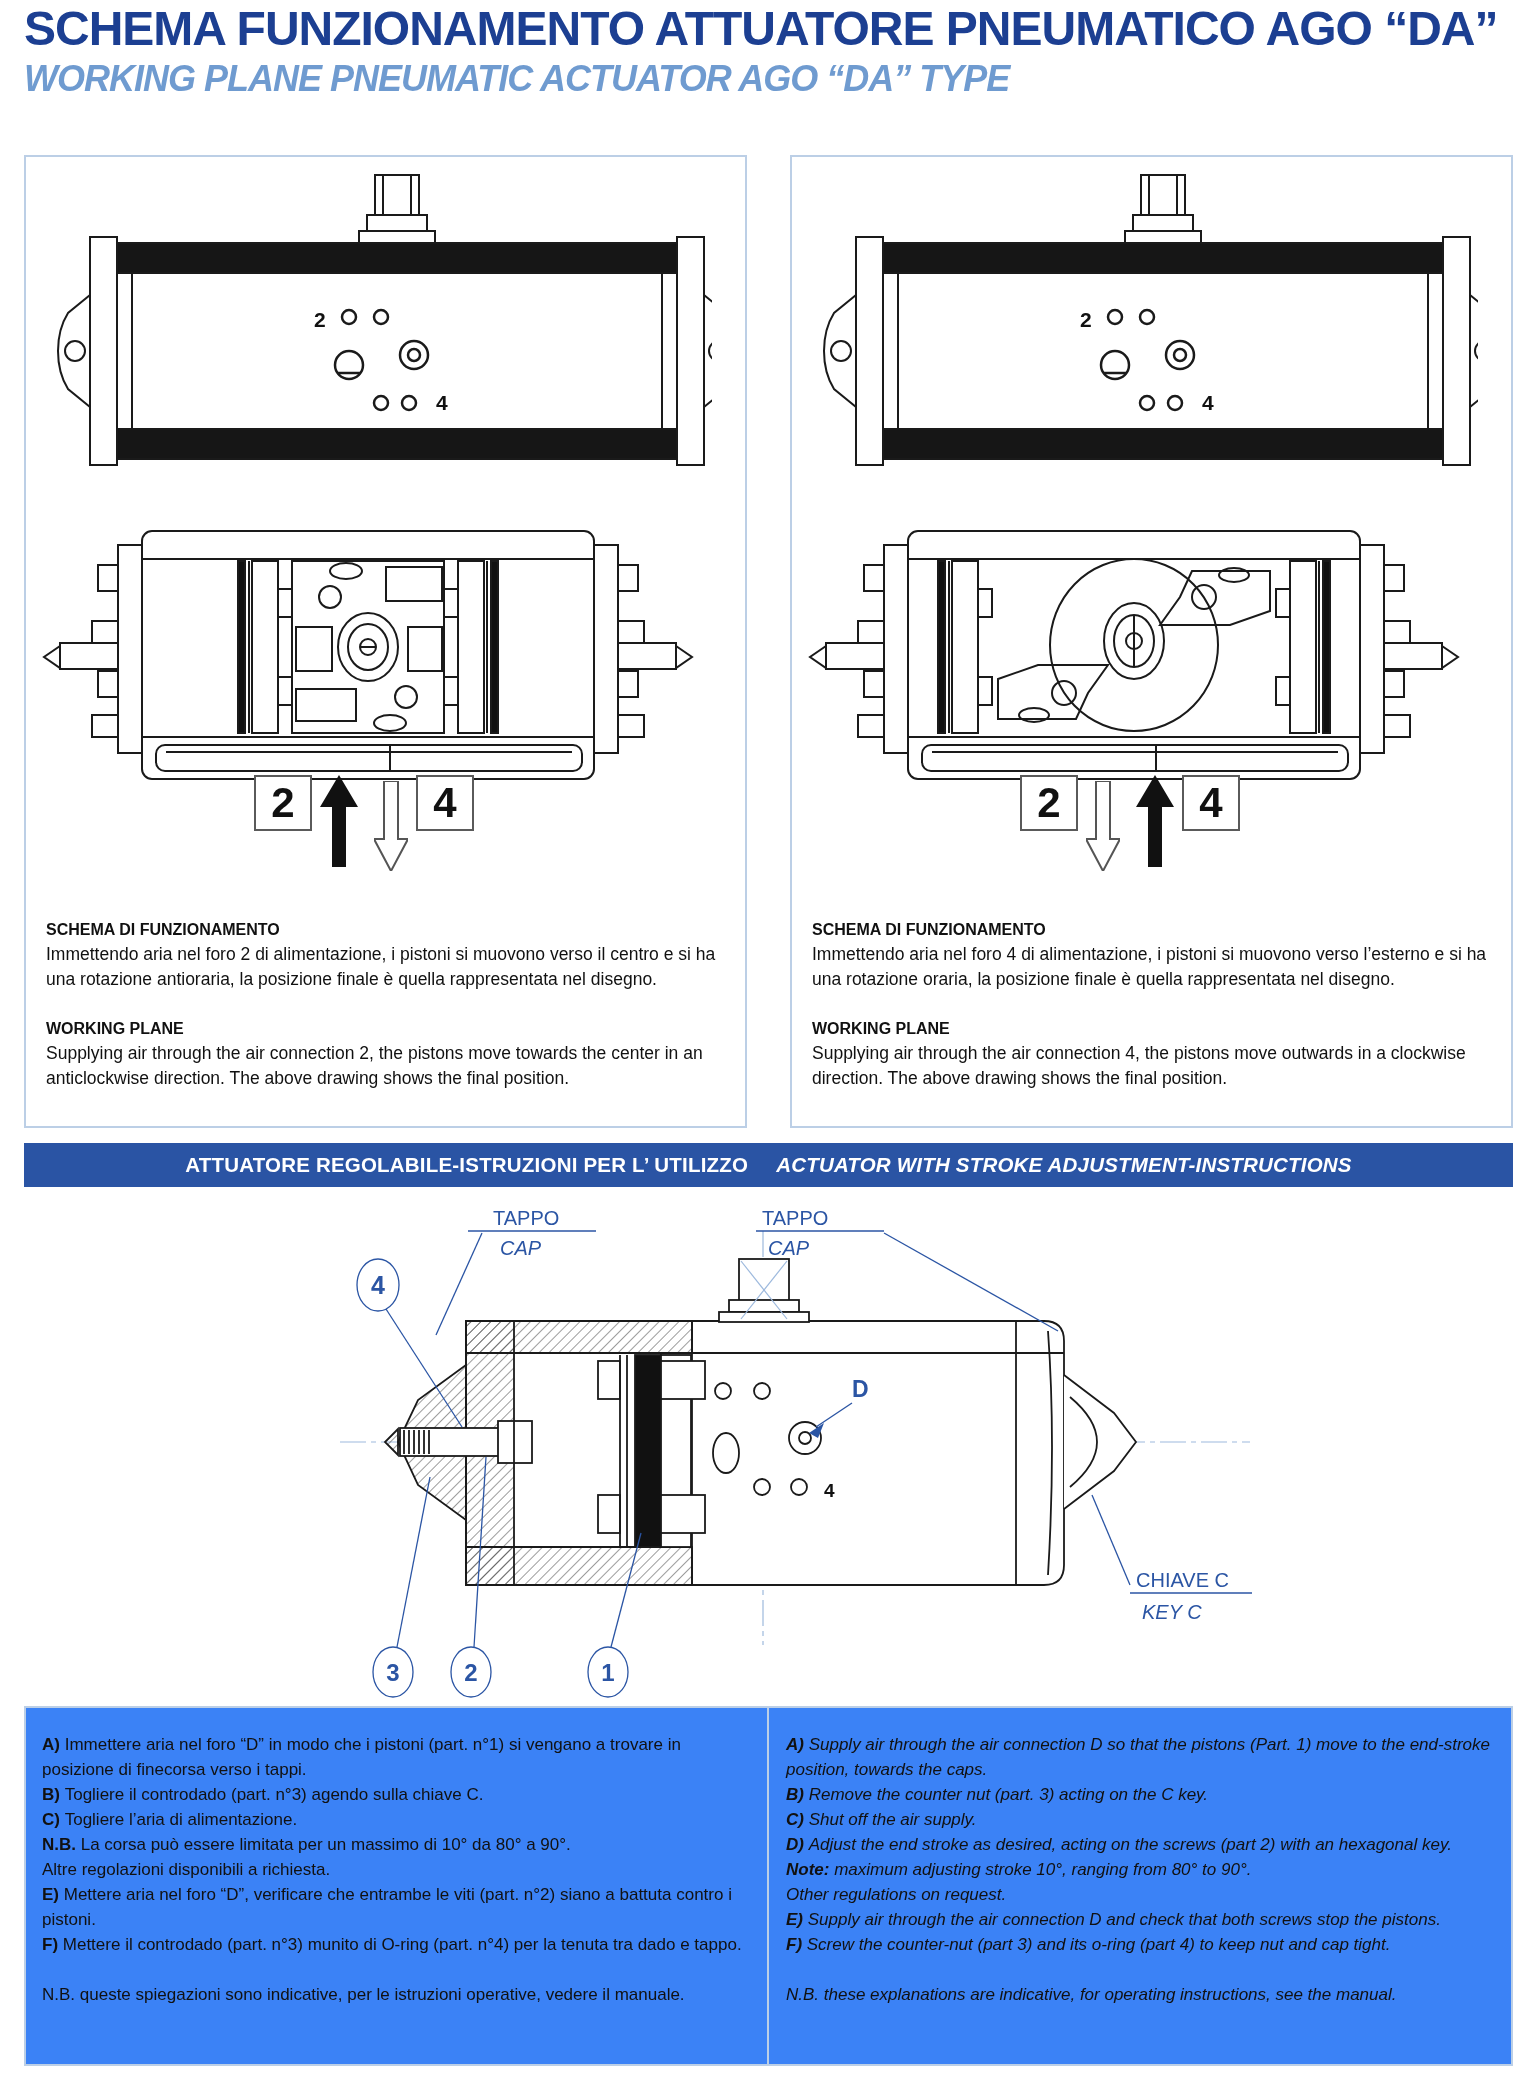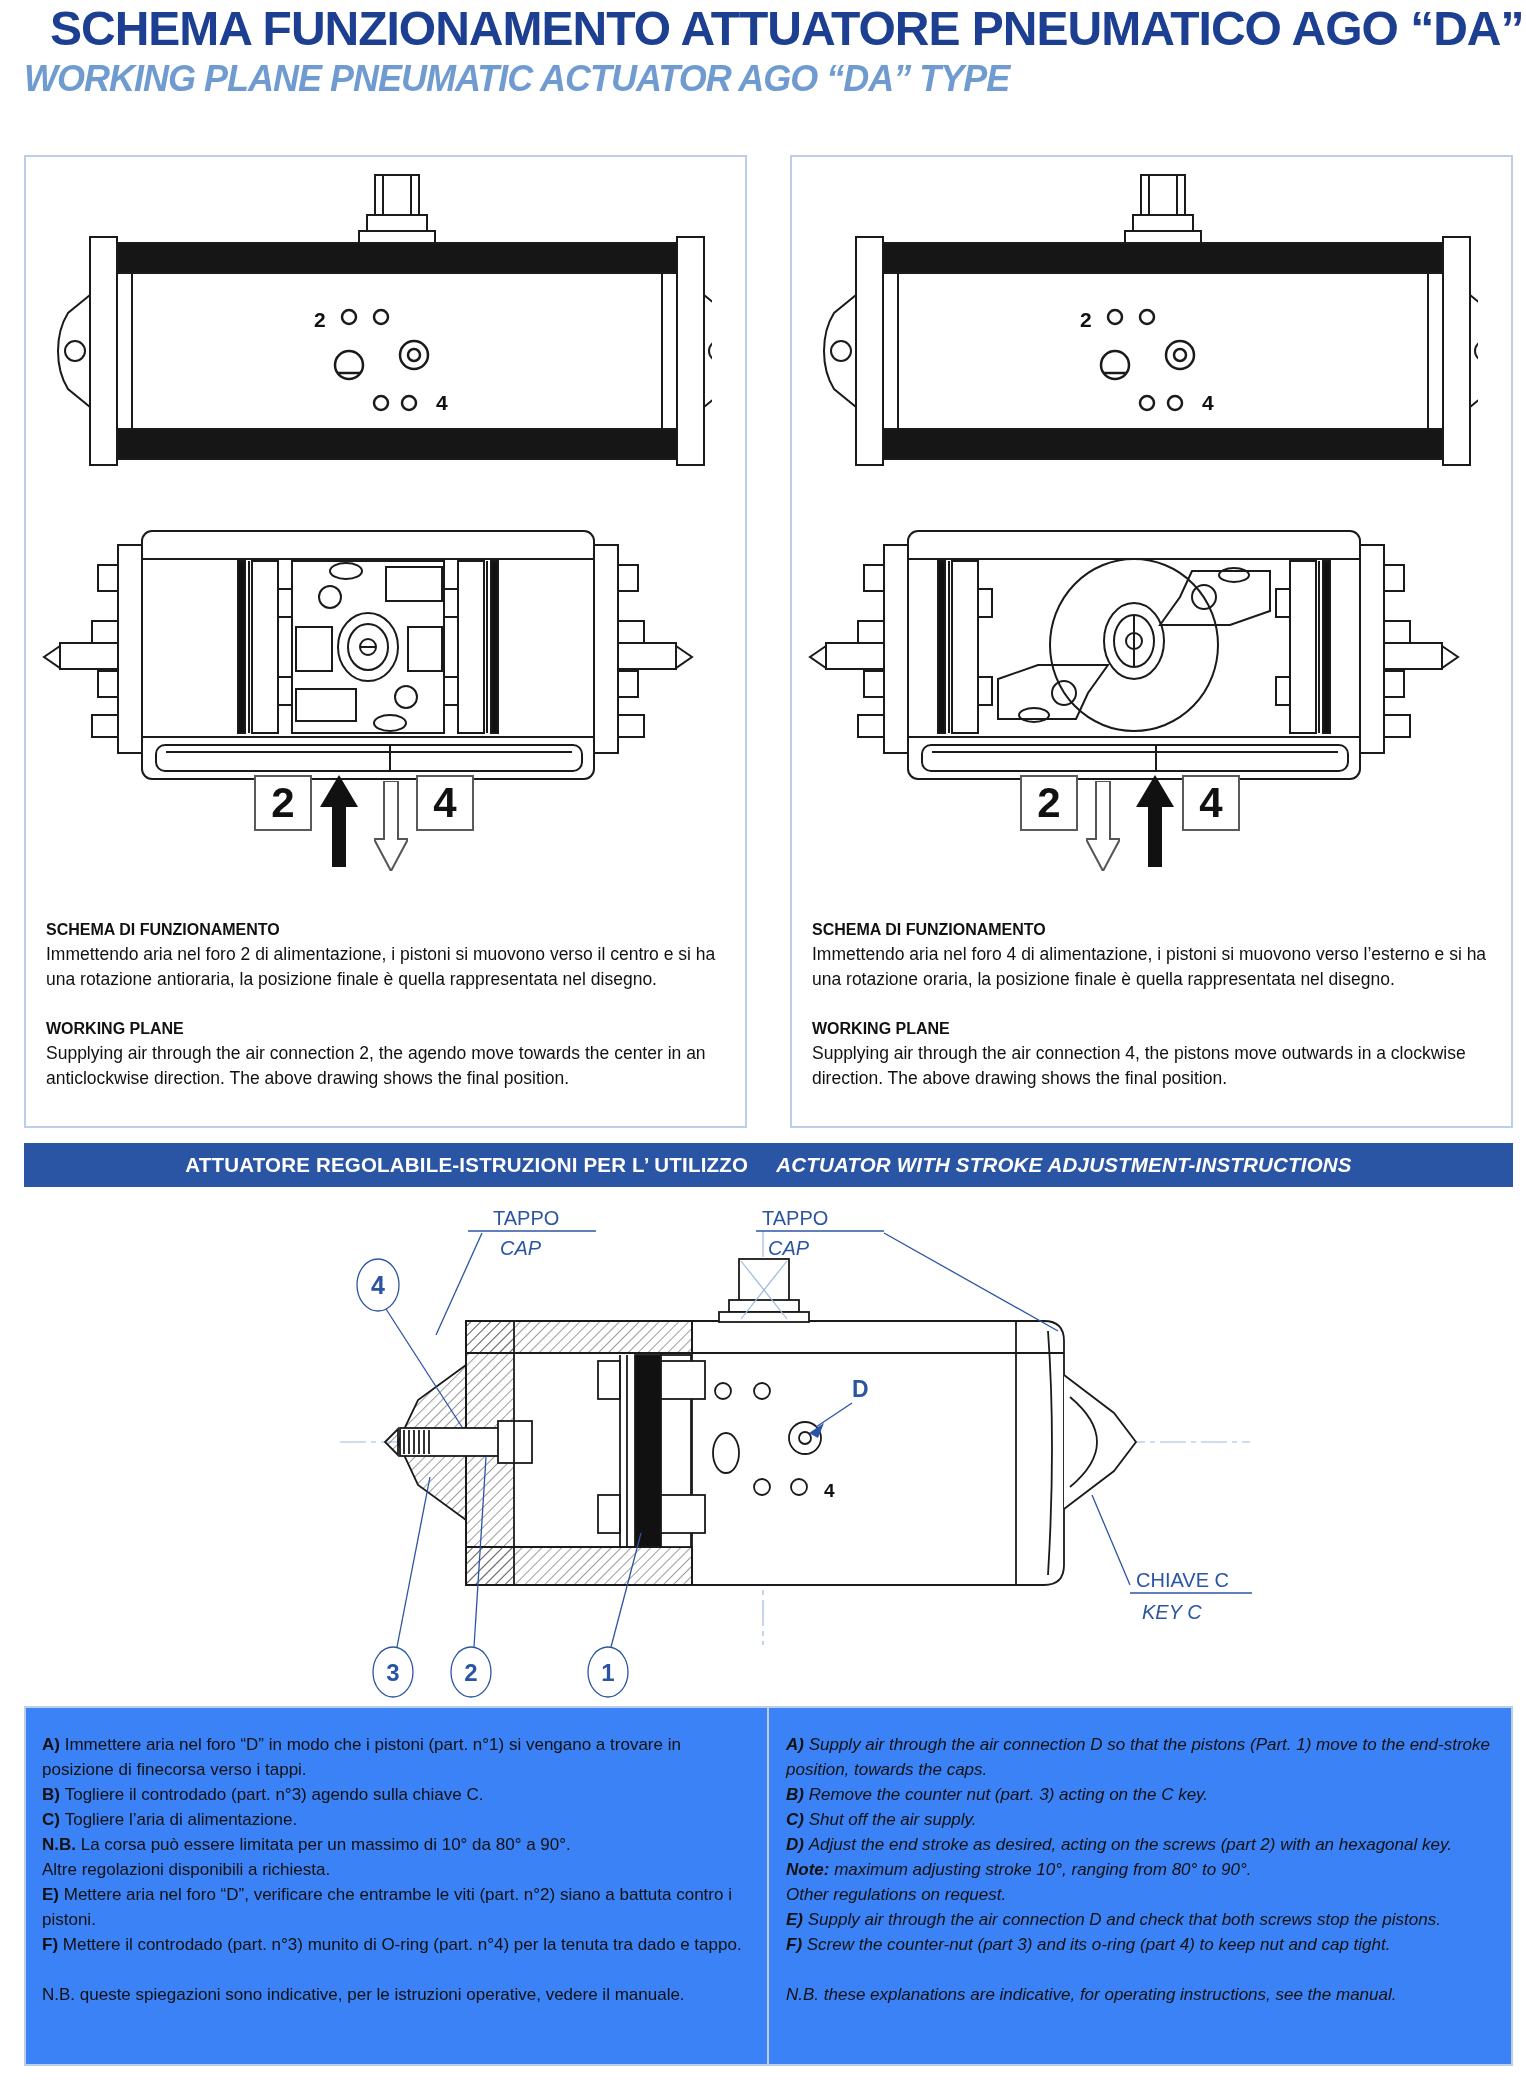--- a/index.html
+++ b/index.html
@@ -2,21 +2,21 @@
 <html><head>
 <meta charset="utf-8">
 <style>
   html,body{margin:0;padding:0;}
   body{
     width:1526px;height:2086px;position:relative;background:#fff;
     font-family:"Liberation Sans", sans-serif;color:#111;
   }
   
   .hdr{position:absolute;left:24px;top:4px;width:1490px;}
-  .hdr .t1{font-size:48px;font-weight:bold;letter-spacing:-1px;color:#1c3f92;line-height:50px;white-space:nowrap;margin-left:26px;}
+  .hdr .t1{font-size:48px;font-weight:bold;letter-spacing:-1px;color:#1c3f92;line-height:50px;white-space:nowrap;}
   .hdr .t2{font-size:36px;font-weight:bold;font-style:italic;letter-spacing:-1px;color:#6f9bd0;line-height:50px;white-space:nowrap;}
   
   .panel{position:absolute;top:155px;width:723px;height:973px;border:2px solid #bccfe6;box-sizing:border-box;background:#fff;}
   .panel.pl{left:24px;} .panel.pr{left:790px;}
   .plan-svg{position:absolute;left:26px;top:10px;}
   .cross-svg{position:absolute;left:8px;top:348px;}
   .arrow-row{position:absolute;left:228px;top:618px;height:96px;display:flex;align-items:flex-start;}
   .numbox{width:54px;height:52px;border:2px solid #5a5a5a;display:flex;align-items:center;justify-content:center;
           font-size:42px;font-weight:bold;color:#111;background:#fff;}
   .arr{margin:0 8px;}
@@ -144,21 +144,21 @@
       <polygon points="17,90 34,58 24,58 24,0 10,0 10,58 0,58" fill="#fff" stroke="#555" stroke-width="2"></polygon>
     </svg>
     <div class="numbox">4</div>
   </div>
 
   <div class="panel-text">
     <h3>SCHEMA DI FUNZIONAMENTO</h3>
     <p>Immettendo aria nel foro 2 di alimentazione, i pistoni si muovono verso il centro e si ha una rotazione antioraria, la posizione finale è quella rappresentata nel disegno.</p>
     <div class="gap"></div>
     <h3 class="en">WORKING PLANE</h3>
-    <p class="en">Supplying air through the air connection 2, the agendo move towards the center in an anticlockwise direction. The above drawing shows the final position.</p>
+    <p class="en">Supplying air through the air connection 2, the pistons move towards the center in an anticlockwise direction. The above drawing shows the final position.</p>
   </div>
 </div>
 
 <div class="panel pr">
 
   <svg class="plan-svg" width="660" height="310" viewBox="0 0 660 310">
     <g stroke="#1a1a1a" stroke-width="2" fill="none">
       <rect x="323" y="8" width="44" height="40"></rect>
       <line x1="331" y1="8" x2="331" y2="48"></line>
         <line x1="359" y1="8" x2="359" y2="48"></line>

